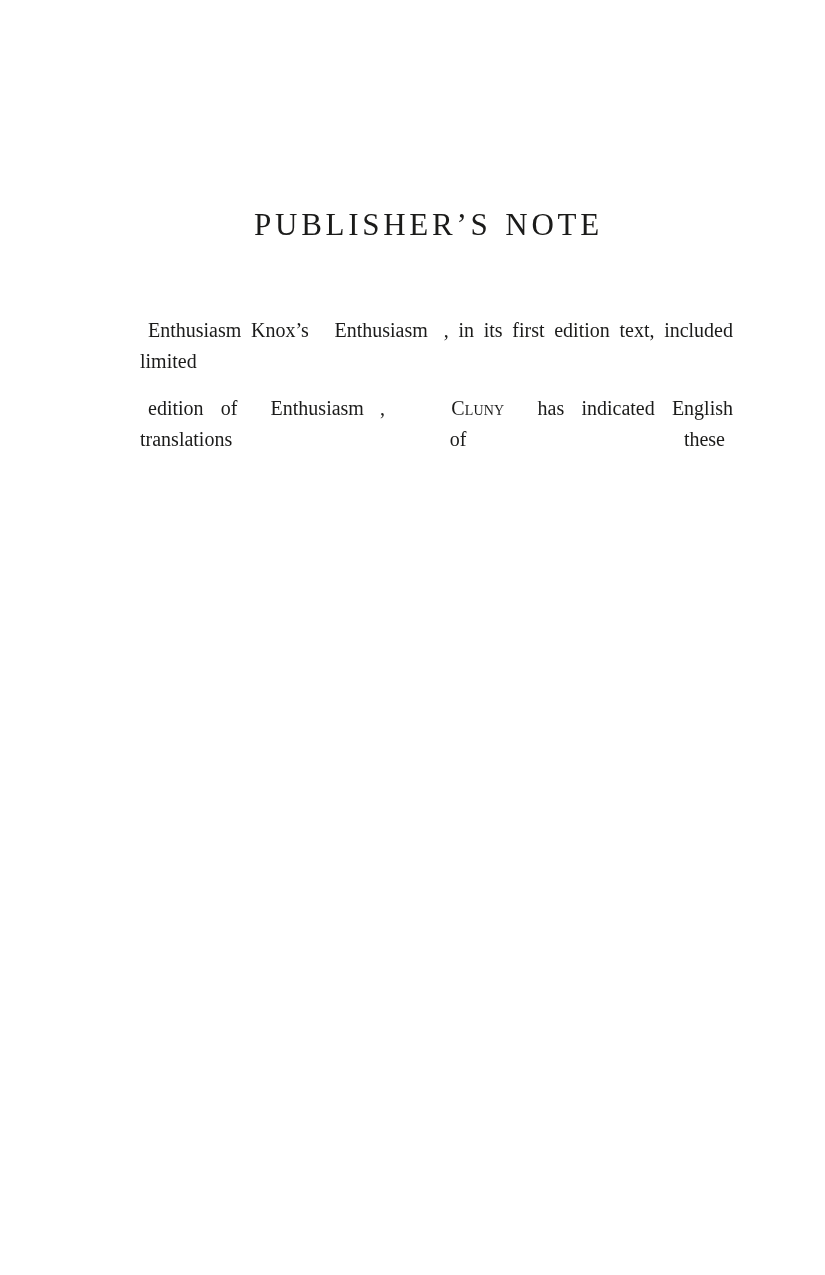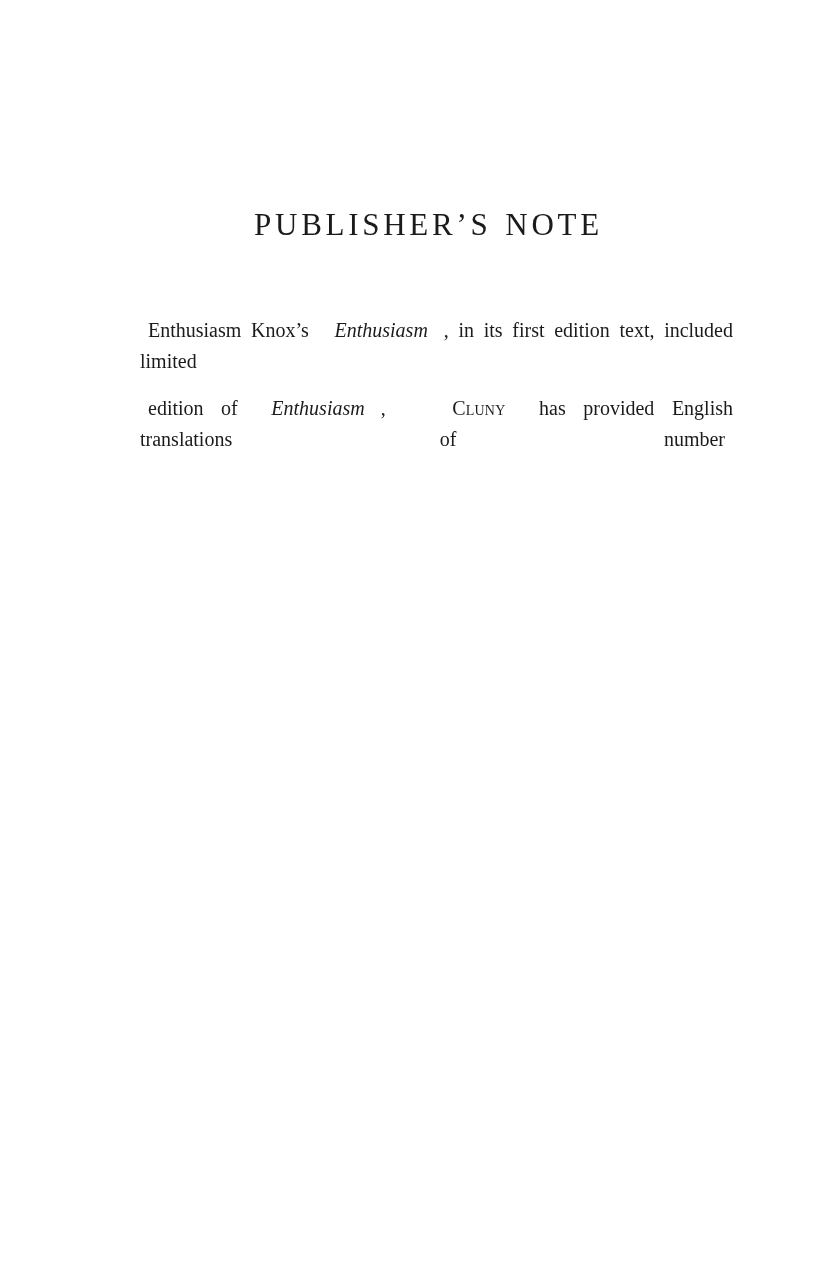--- a/index.html
+++ b/index.html
@@ -35,36 +35,36 @@
     line-height: 31px;
     color: #1b1b1a;
   }
   .line {
     width: 609px;
   }
   .line.just {
     text-align: justify;
     text-align-last: justify;
   }
-  .it { font-style: italic; }
+  .it { }
   .sc { font-variant: small-caps; letter-spacing: 0.01em; margin-left: 33px; }
 </style>
 </head>
 <body>
 
 <div class="page">
 
   <h1 class="title">PUBLISHER’S NOTE</h1>
 
   <div class="paragraph">
 
     <p class="line just"><span>Enthusiasm Knox’s </span><span class="it">Enthusiasm</span><span>, in its first edition text, included limited</span></p>
 
 
 
 
-    <p class="line just"><span>edition of </span><span class="it">Enthusiasm</span><span>, </span><span class="sc">Cluny</span><span> has provided English translations of number</span></p>
+    <p class="line just"><span>edition of </span><span class="it">Enthusiasm</span><span>, </span><span class="sc">Cluny</span><span> has indicated English translations of these</span></p>
 
 
 
   </div>
 
 </div>
 
 </body></html>

